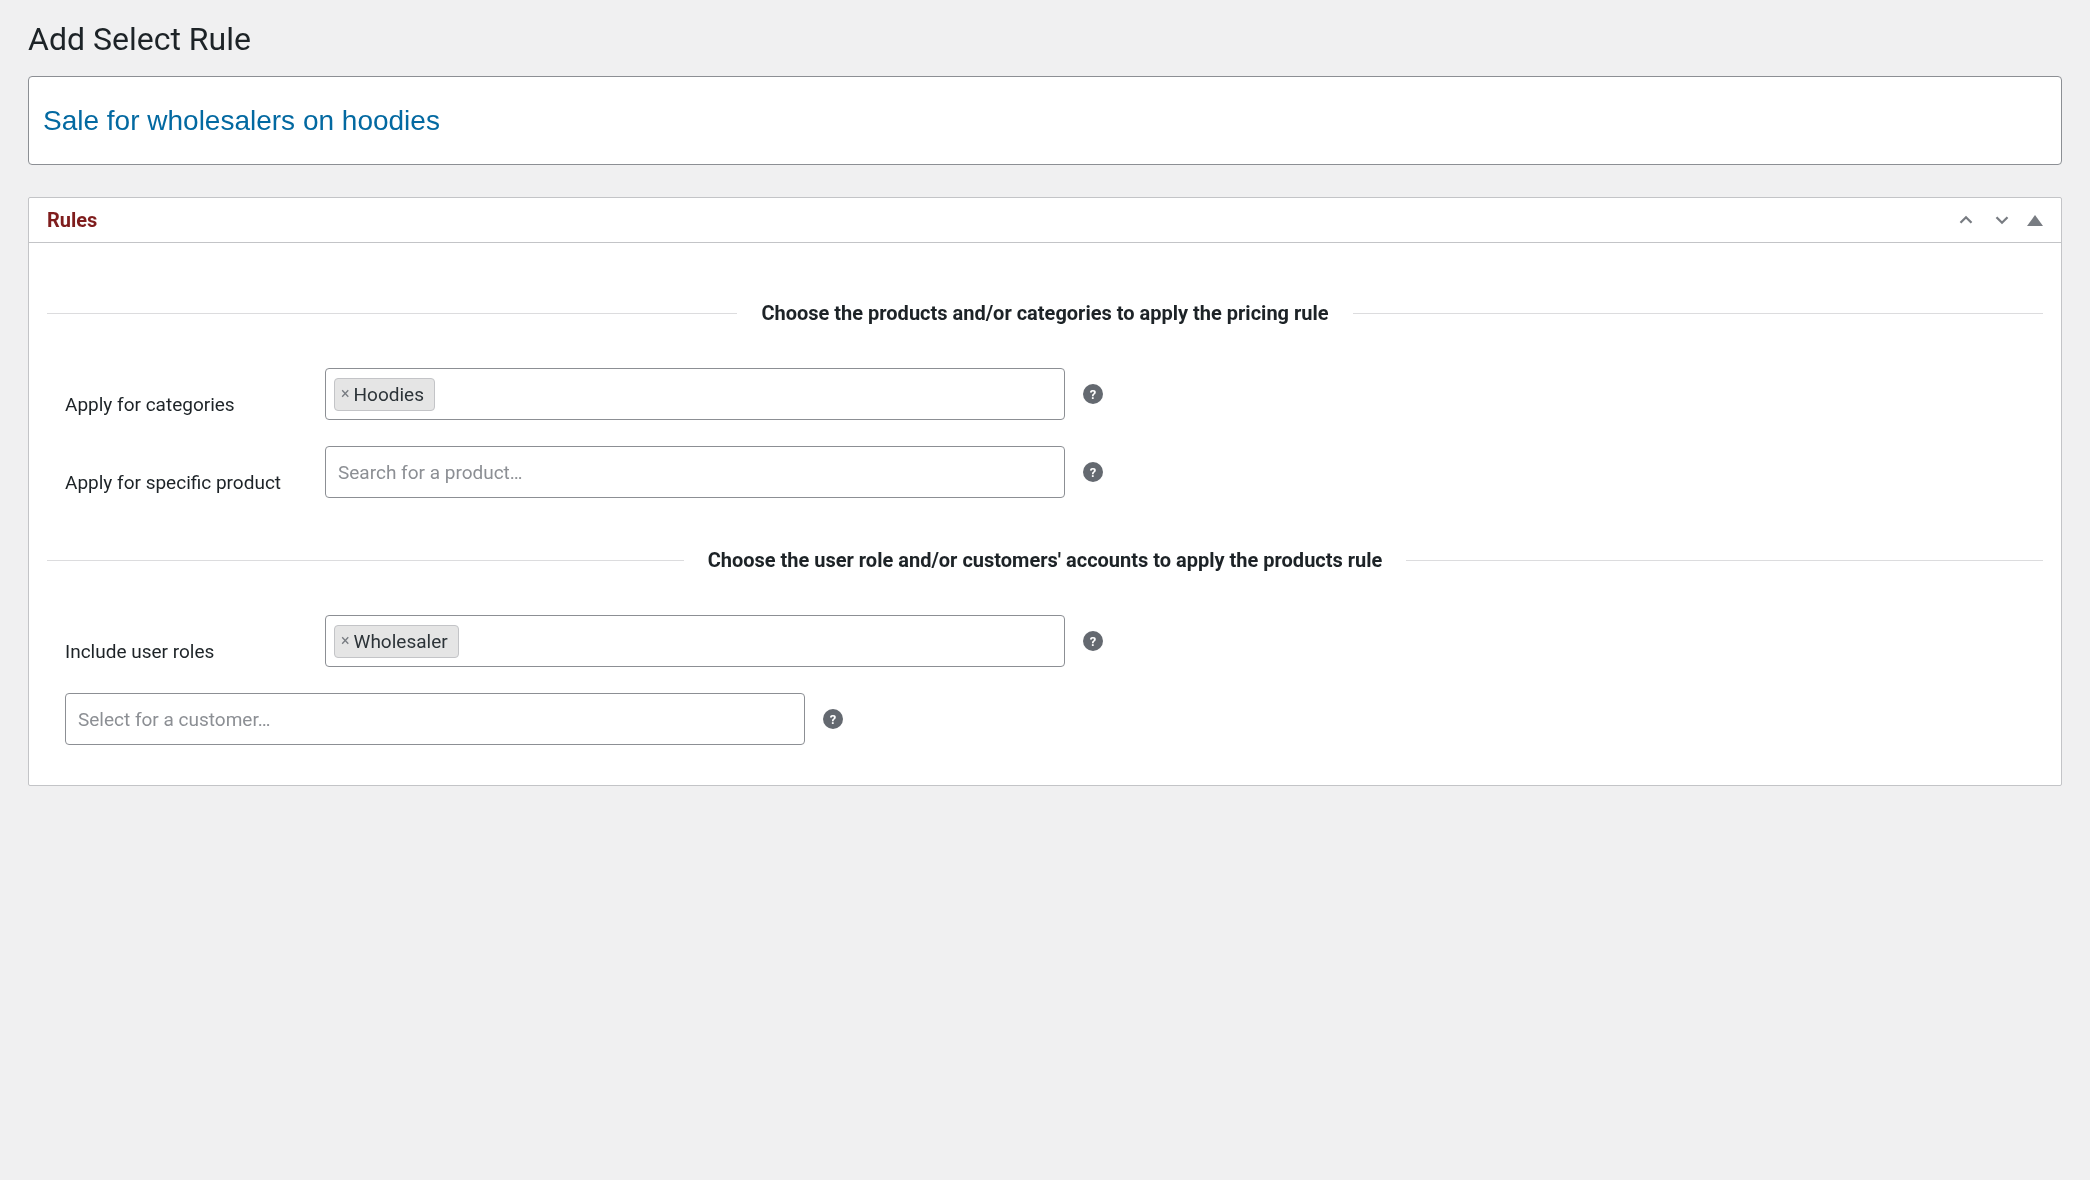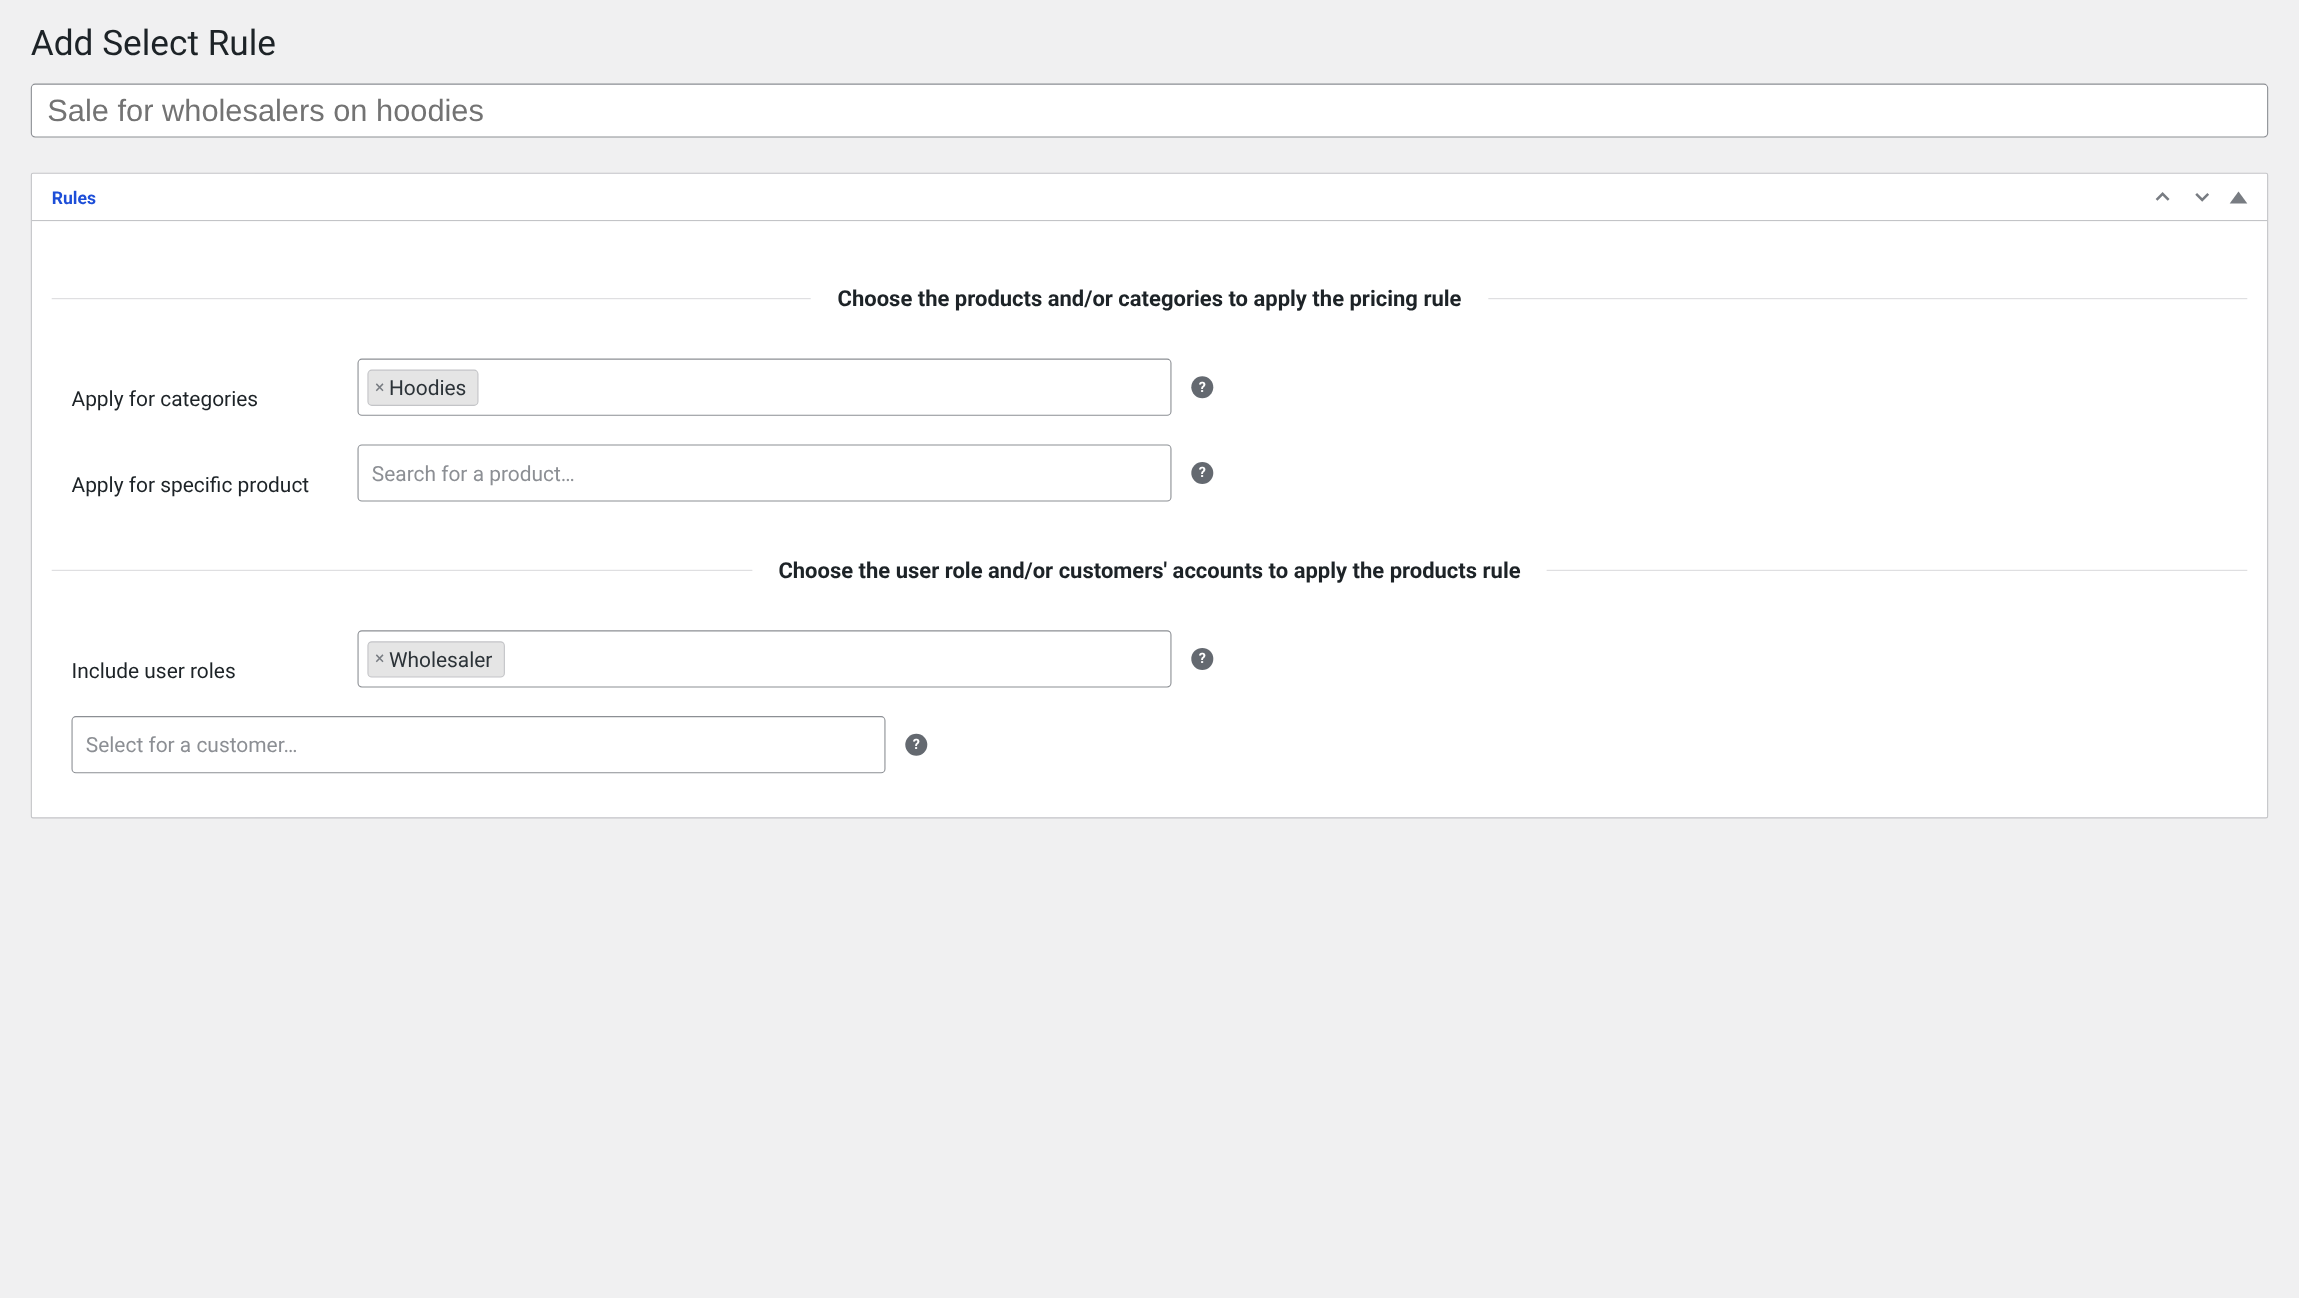--- a/index.html
+++ b/index.html
@@ -14,46 +14,46 @@
       color: #1d2327;
     }
     .page-title {
       font-size: 32px;
       font-weight: 400;
       color: #1d2327;
       margin-bottom: 18px;
     }
     .title-input {
       width: 100%;
-      padding: 4px 14px;
+      padding: 24px 14px;
       font-size: 28px;
       line-height: 1.4;
       background: #fff;
       border: 1px solid #8c8f94;
       border-radius: 4px;
-      color: #737373;
+      color: #0369a1;
       outline: none;
     }
     .panel {
       margin-top: 32px;
       background: #fff;
       border: 1px solid #c3c4c7;
       border-radius: 2px;
     }
     .panel-header {
       display: flex;
       align-items: center;
       justify-content: space-between;
       padding: 10px 18px;
       border-bottom: 1px solid #c3c4c7;
     }
     .panel-title {
-      font-size: 16px;
+      font-size: 20px;
       font-weight: 700;
-      color: #1d4ed8;
+      color: #7f1d1d;
     }
     .panel-controls {
       display: flex;
       align-items: center;
       gap: 14px;
     }
     .ctrl-arrow {
       color: #787c82;
       cursor: pointer;
       display: inline-flex;

